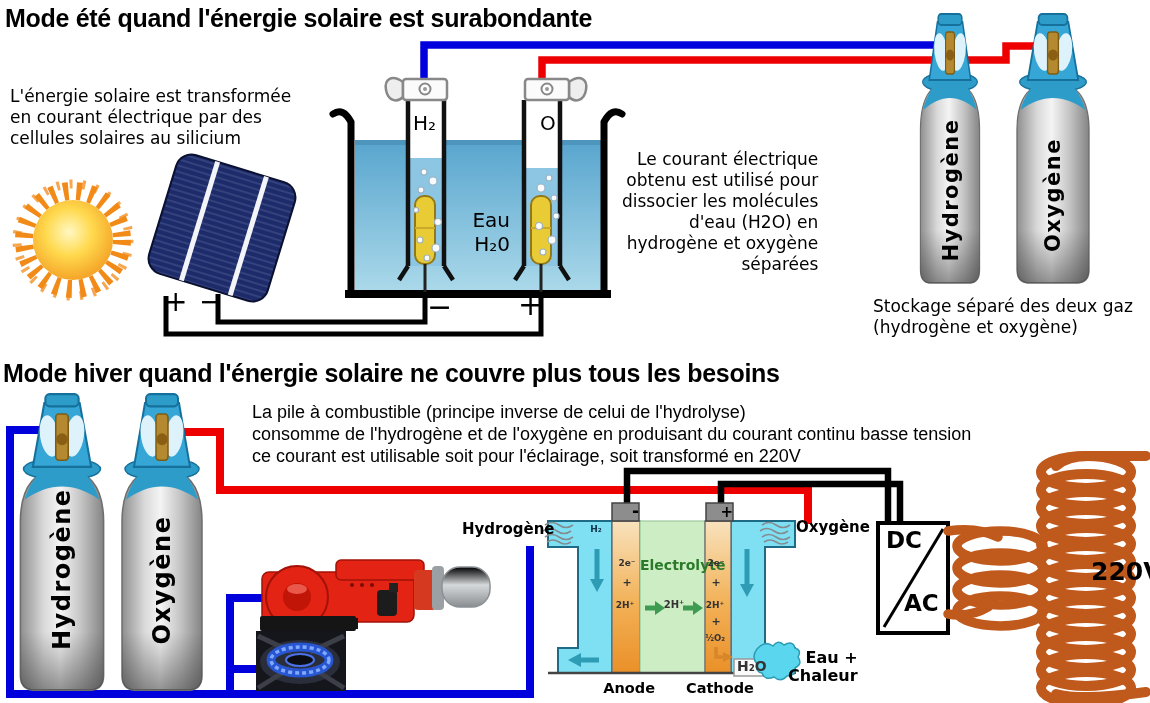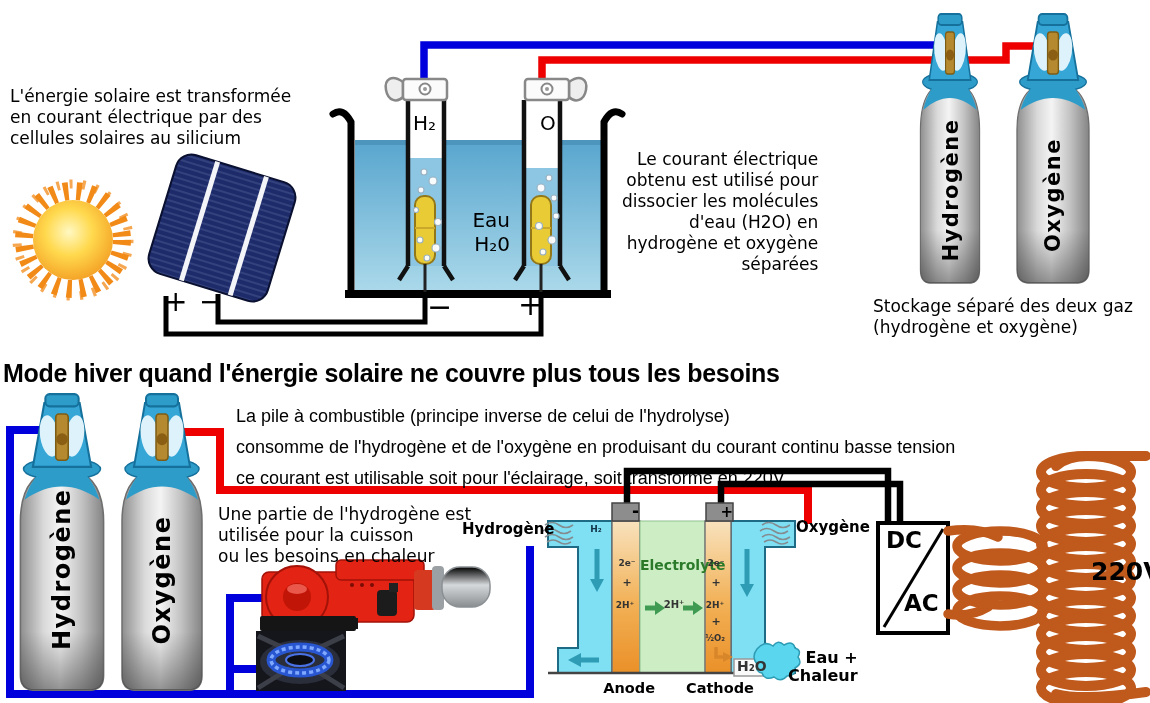--- a/index.html
+++ b/index.html
@@ -2,21 +2,21 @@
 <html><head>
 <meta charset="utf-8">
 <style>
   html,body{margin:0;padding:0;background:#fff;}
   .stage{position:relative;width:1150px;height:703px;background:#fff;overflow:hidden;
          font-family:"DejaVu Sans",sans-serif;color:#000;}
   .stage svg{position:absolute;left:0;top:0;}
   .t{position:absolute;white-space:pre-line;color:#000;}
   .title{font-family:"Liberation Sans",sans-serif;font-weight:bold;font-size:25px;line-height:28px;letter-spacing:-0.3px;}
   .body-txt{font-size:17px;line-height:21px;}
-  .narrow{font-family:"Liberation Sans",sans-serif;font-size:18px;line-height:31px;}
+  .narrow{font-family:"Liberation Sans",sans-serif;font-size:18px;line-height:22px;margin-left:16px;}
   .blabel{font-weight:bold;}
   .vlabel{width:150px;text-align:center;transform:rotate(-90deg);font-weight:bold;letter-spacing:1.5px;}
   .sign{font-size:30px;line-height:30px;}
   .tiny{font-weight:bold;font-size:9px;line-height:10px;color:#333;text-align:center;width:26px;}
   .ctr{text-align:right;}
 </style>
 </head>
 <body>
 
 <div class="stage">
@@ -253,20 +253,21 @@
       <ellipse cx="1086" cy="598" rx="45" ry="16" stroke-width="10"></ellipse>
       <ellipse cx="1086" cy="616" rx="45" ry="16" stroke-width="10"></ellipse>
       <ellipse cx="1086" cy="634" rx="45" ry="16" stroke-width="10"></ellipse>
       <ellipse cx="1086" cy="652" rx="45" ry="16" stroke-width="10"></ellipse>
       <ellipse cx="1086" cy="670" rx="45" ry="16" stroke-width="10"></ellipse>
       <ellipse cx="1086" cy="688" rx="45" ry="16" stroke-width="10"></ellipse>
     </g>
   </g>
 </svg>
 
+<div class="t title" style="left:5px;top:4px;">Mode été quand l'énergie solaire est surabondante</div>
 <div class="t body-txt" style="left:10px;top:86px;">L'énergie solaire est transformée
 en courant électrique par des
 cellules solaires au silicium</div>
 
 <div class="t" style="left:413px;top:111px;font-size:20px;">H₂</div>
 <div class="t" style="left:540px;top:111px;font-size:20px;">O</div>
 <div class="t ctr" style="left:438px;top:208px;width:72px;font-size:20px;line-height:24px;">Eau
 H₂0</div>
 <div class="t sign" style="left:427px;top:292px;">−</div>
 <div class="t sign" style="left:518px;top:290px;">+</div>
@@ -282,23 +283,20 @@
 
 <div class="t vlabel" style="left:876px;top:178px;font-size:21px;">Hydrogène</div>
 <div class="t vlabel" style="left:978px;top:183px;font-size:21px;">Oxygène</div>
 <div class="t title" style="left:3px;top:359px;">Mode hiver quand l'énergie solaire ne couvre plus tous les besoins</div>
 
 <div class="t body-txt" style="left:873px;top:296px;">Stockage séparé des deux gaz
 (hydrogène et oxygène)</div>
 <div class="t narrow" style="left:236px;top:401px;">La pile à combustible (principe inverse de celui de l'hydrolyse)
 consomme de l'hydrogène et de l'oxygène en produisant du courant continu basse tension
 ce courant est utilisable soit pour l'éclairage, soit transformé en 220V</div>
-<div class="t body-txt" style="left:218px;top:504px;">Une partie de l'hydrogène est
-utilisée pour la cuisson
-ou les besoins en chaleur</div>
 
 <div class="t vlabel" style="left:-13px;top:561px;font-size:24px;">Hydrogène</div>
 <div class="t vlabel" style="left:87px;top:566px;font-size:24px;">Oxygène</div>
 
 <div class="t blabel" style="left:462px;top:520px;width:82px;text-align:right;font-size:15px;">Hydrogène</div>
 <div class="t blabel" style="left:796px;top:518px;font-size:15px;">Oxygène</div>
 <div class="t tiny" style="left:583px;top:524px;color:#12354a;">H₂</div>
 <div class="t blabel ctr" style="left:640px;top:557px;width:66px;font-size:14px;color:#2a7a2a;">Electrolyte</div>
 
 <div class="t tiny" style="left:614px;top:558px;">2e⁻</div>

